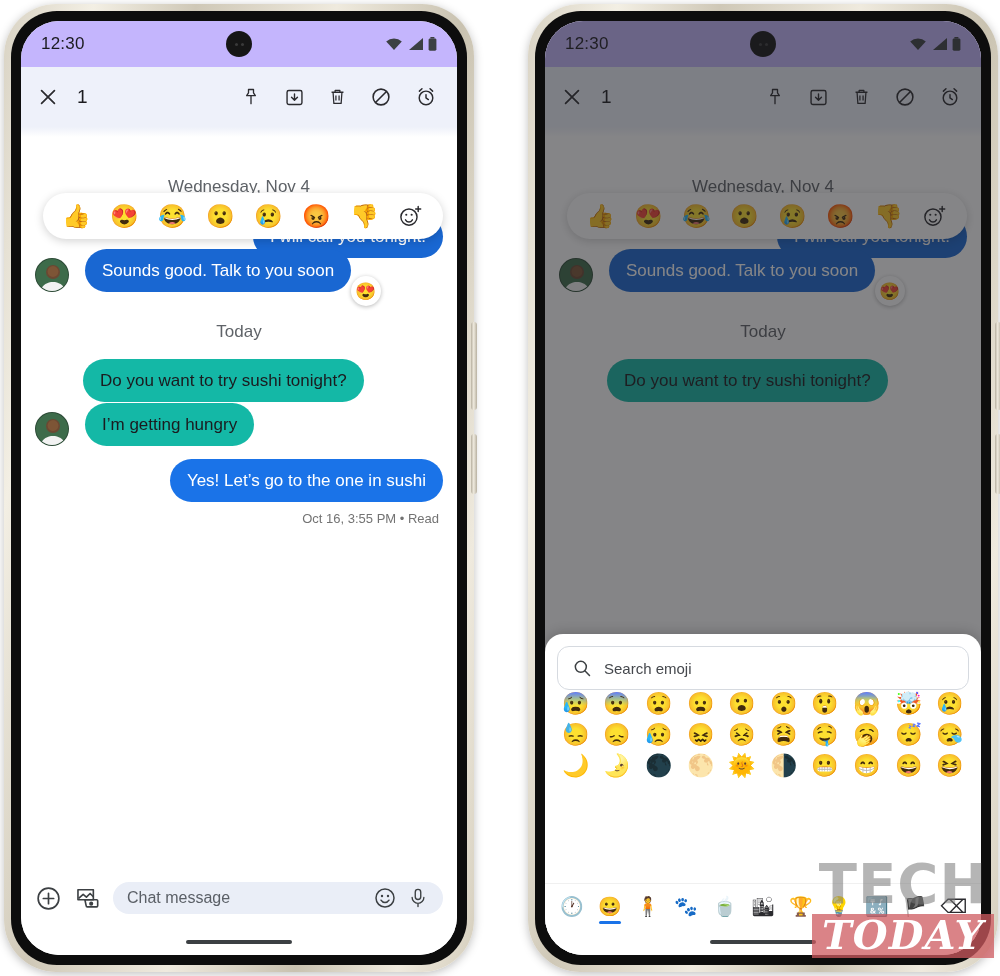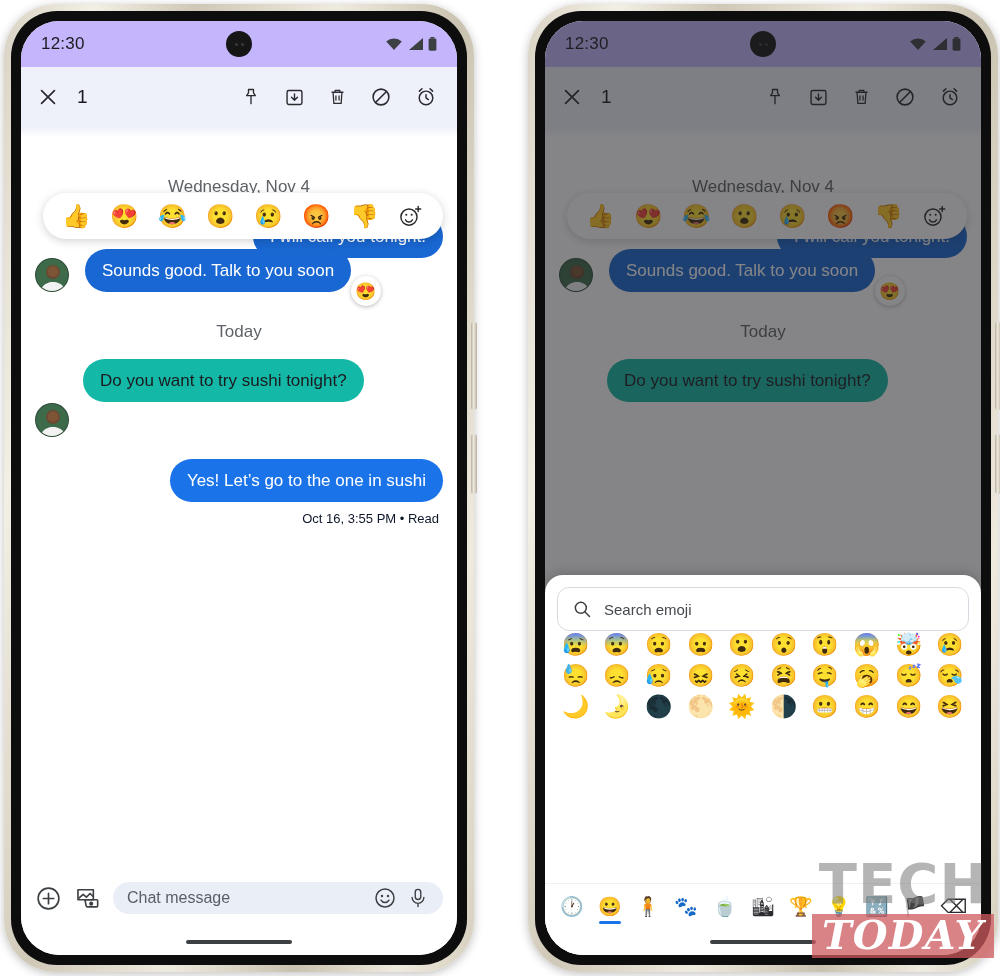--- a/index.html
+++ b/index.html
@@ -83,21 +83,21 @@
   }
   .bubble.out { background: #1967d2; color:#fff; }
   .bubble.out.bright { background:#1a73e8; }
   .bubble.in  { background: #14b8a6; color:#1b1b1f; }
   .avatar {
     width: 34px; height: 34px; border-radius: 50%; flex: 0 0 34px;
     margin-right: 8px; overflow: hidden; background:#2f4f3a;
     border: 1px solid rgba(0,0,0,.06);
   }
   .avatar svg { display:block; }
-  .meta { text-align:right; font-size: 13px; color:#0f172a; padding-right: 18px; }
+  .meta { text-align:right; font-size: 13px; color:#737373; padding-right: 18px; }
 
   
   .reactbar {
     position: absolute; left: 22px; right: 14px; top: 56px;
     height: 46px; background: #fff; border-radius: 23px;
     box-shadow: 0 2px 10px rgba(0,0,0,.18);
     display: flex; align-items: center; justify-content: space-around;
     padding: 0 10px; z-index: 5;
   }
   .reactbar .em { font-size: 23px; line-height: 1; }
@@ -124,21 +124,21 @@
 
   
   .scrim { position:absolute; inset:0; background: rgba(32,33,36,.55); z-index: 20; }
 
   
   .picker {
     position: absolute; left: 0; right: 0; bottom: 0; z-index: 30;
     background: #fff; border-radius: 18px 18px 0 0;
     display: flex; flex-direction: column;
     box-shadow: 0 -2px 12px rgba(0,0,0,.18);
-    height: 380px; overflow: hidden;
+    height: 321px; overflow: hidden;
   }
   .searchbox {
     margin: 12px 12px 0; height: 44px; border-radius: 12px;
     border: 1px solid #d6dae0; display: flex; align-items: center; gap: 12px;
     padding: 0 14px; flex: 0 0 44px;
   }
   .searchbox .ph { font-size: 15px; color: #45484d; }
   .sect-title { font-size: 12px; color: #3c4043; padding: 14px 16px 4px; flex:0 0 auto; }
   .emoji-grid {
     flex: 1 1 auto; overflow: hidden;
@@ -300,20 +300,21 @@
 
           <div class="msg-row" style="position:absolute;left:0;right:0;top:266px;">
             <div class="avatar">
               <svg viewBox="0 0 34 34" width="34" height="34">
                   <rect width="34" height="34" fill="#3d6b4a"></rect>
                   <circle cx="17" cy="13" r="7" fill="#6b4832"></circle>
                   <path d="M4 34c1.5-8 7-11 13-11s11.5 3 13 11z" fill="#f2f2f2"></path>
                   <circle cx="17" cy="12.5" r="5.4" fill="#7d5536"></circle>
                 </svg>
             </div>
+            <div class="bubble in">I’m getting hungry</div>
           </div>
 
           <div class="msg-row out" style="position:absolute;left:0;right:0;top:322px;">
             <div class="bubble out bright">Yes! Let’s go to the one in sushi</div>
           </div>
 
           <div class="meta" style="position:absolute;left:0;right:0;top:374px;">Oct 16, 3:55 PM • Read</div>
         </div>
 
         <div class="composer">

